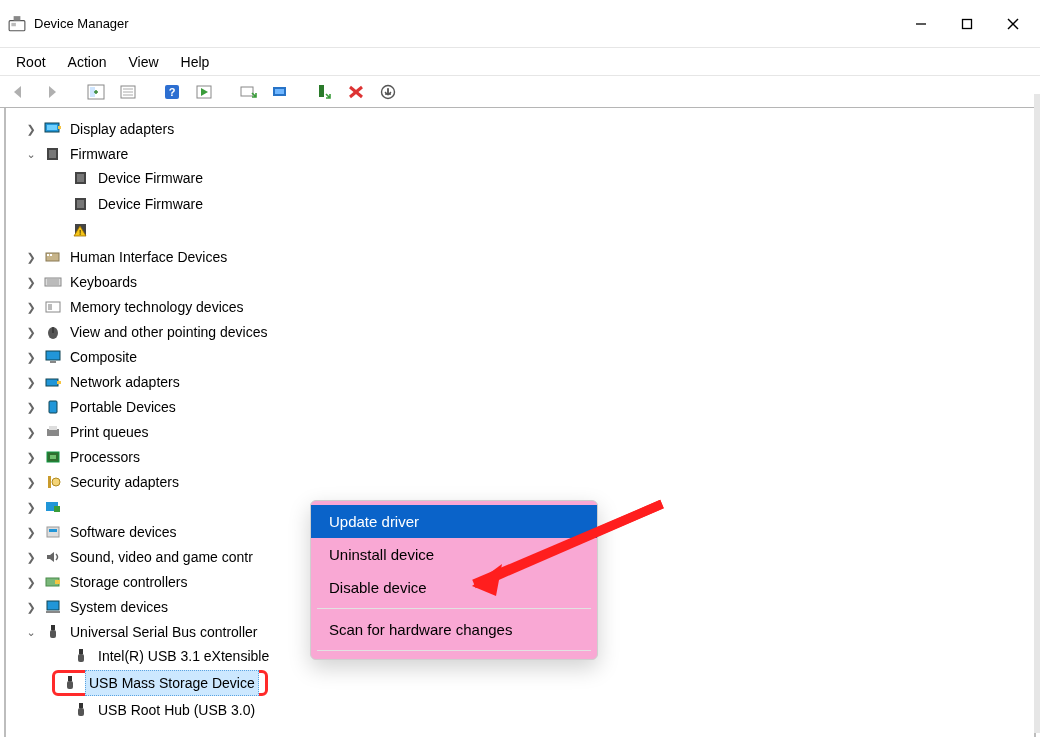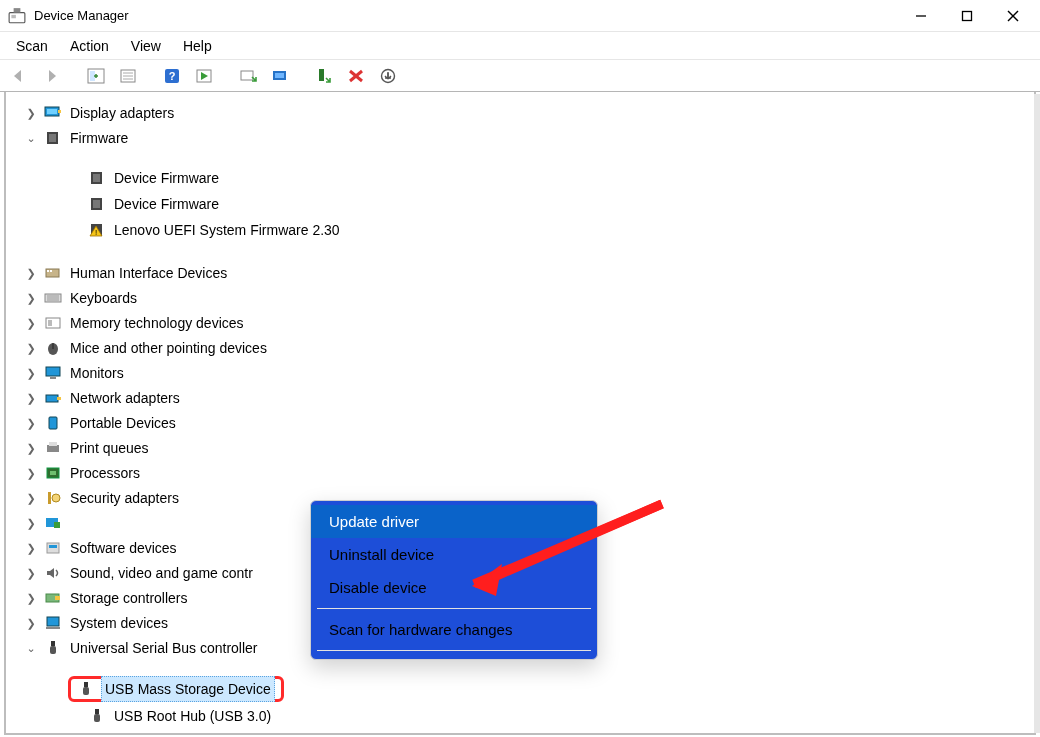--- a/index.html
+++ b/index.html
@@ -11,21 +11,21 @@
     color: #000;
     width: 1040px;
     height: 737px;
     overflow: hidden;
     position: relative;
   }
   
   .titlebar {
     display: flex;
     align-items: center;
-    height: 32px;
+    height: 48px;
     padding: 0 4px;
     border-bottom: 1px solid #e6e6e6;
   }
   .titlebar .app-icon {
     width: 18px; height: 18px; margin: 0 8px 0 4px;
     display: inline-flex; align-items: center; justify-content: center;
   }
   .titlebar .title { font-size: 13px; }
   .titlebar .spacer { flex: 1; }
   .win-btn {
@@ -66,21 +66,21 @@
   
   .client {
     position: relative;
     padding: 8px 0 0 18px;
     height: calc(100% - 94px);
     border: 2px solid #bdbdbd;
     border-top: none;
     margin: 0 4px;
   }
   .tree { list-style: none; margin: 0; padding: 0; }
-  .tree ul { list-style: none; margin: 16px; padding: 0 0 0 28px; }
+  .tree ul { list-style: none; margin: 0; padding: 0 0 0 28px; }
   .tree li { line-height: 24px; white-space: nowrap; }
   .row {
     display: inline-flex;
     align-items: center;
     height: 24px;
     gap: 6px;
   }
   .chev {
     width: 14px; height: 14px;
     display: inline-flex; align-items: center; justify-content: center;
@@ -104,21 +104,21 @@
     padding: 0 6px;
     display: inline-flex;
     align-items: center;
     height: 26px;
   }
   
   .context-menu {
     position: absolute;
     left: 310px; top: 500px;
     width: 288px;
-    background: #1d4ed8;
+    background: #f9a8d4;
     border: 1px solid #cfcfcf;
     border-radius: 6px;
     box-shadow: 0 8px 22px rgba(0,0,0,0.18);
     padding: 4px 0;
     font-size: 15px;
   }
   .ctx-item {
     padding: 8px 18px;
   }
   .ctx-item.hover {
@@ -170,21 +170,21 @@
   </div>
   <div class="win-btn">
     <svg viewBox="0 0 12 12">
         <line x1="1" y1="1" x2="11" y2="11" stroke="#000" stroke-width="1.4"></line>
         <line x1="11" y1="1" x2="1" y2="11" stroke="#000" stroke-width="1.4"></line>
       </svg>
   </div>
 </div>
 
 <div class="menubar">
-  <div class="menu-item">Scan</div>
+  <div class="menu-item">Root</div>
   <div class="menu-item">Action</div>
   <div class="menu-item">View</div>
   <div class="menu-item">Help</div>
 </div>
 
 <div class="toolbar">
   <div class="tool-btn">
     <svg width="18" height="16" viewBox="0 0 18 16">
         <path d="M10 2 L3 8 L10 14 Z" fill="#b0b0b0"></path>
       </svg>
@@ -308,21 +308,20 @@
         </span></li>
         <li><span class="row">
           <span class="chev none"></span>
           <span class="dev-icon">
                 <svg viewBox="0 0 18 16">
                   <rect x="3" y="2" width="11" height="12" fill="#444"></rect>
                   <path d="M2 14 L8 4 L14 14 Z" fill="#f5c518" stroke="#a07000" stroke-width="0.8"></path>
                   <text x="8" y="13" text-anchor="middle" font-size="8" fill="#000">!</text>
                 </svg>
               </span>
-          <span class="label">Lenovo UEFI System Firmware 2.30</span>
         </span></li>
       </ul>
     </li>
     <li><span class="row">
       <span class="chev">❯</span>
       <span class="dev-icon">
             <svg viewBox="0 0 18 16">
               <rect x="2" y="4" width="13" height="8" fill="#c7b48a" stroke="#8a7a55"></rect>
               <rect x="3" y="5" width="2" height="2" fill="#fff"></rect>
               <rect x="6" y="5" width="2" height="2" fill="#fff"></rect>
@@ -353,31 +352,31 @@
       <span class="label">Memory technology devices</span>
     </span></li>
     <li><span class="row">
       <span class="chev">❯</span>
       <span class="dev-icon">
             <svg viewBox="0 0 18 16">
               <ellipse cx="9" cy="9" rx="5" ry="6" fill="#555"></ellipse>
               <line x1="9" y1="3" x2="9" y2="9" stroke="#222"></line>
             </svg>
           </span>
-      <span class="label">Mice and other pointing devices</span>
+      <span class="label">View and other pointing devices</span>
     </span></li>
     <li><span class="row">
       <span class="chev">❯</span>
       <span class="dev-icon">
             <svg viewBox="0 0 18 16">
               <rect x="2" y="2" width="14" height="9" fill="#2196d8" stroke="#145"></rect>
               <rect x="6" y="12" width="6" height="2" fill="#888"></rect>
             </svg>
           </span>
-      <span class="label">Monitors</span>
+      <span class="label">Composite</span>
     </span></li>
     <li><span class="row">
       <span class="chev">❯</span>
       <span class="dev-icon">
             <svg viewBox="0 0 18 16">
               <rect x="2" y="5" width="12" height="7" fill="#2196d8" stroke="#145"></rect>
               <rect x="13" y="7" width="4" height="3" fill="#f5c542"></rect>
             </svg>
           </span>
       <span class="label">Network adapters</span>
@@ -475,20 +474,30 @@
         <span class="chev">⌄</span>
         <span class="dev-icon">
             <svg viewBox="0 0 18 16">
               <rect x="7" y="1" width="4" height="5" fill="#333"></rect>
               <rect x="6" y="6" width="6" height="8" rx="2" fill="#555"></rect>
             </svg>
           </span>
         <span class="label">Universal Serial Bus controller</span>
       </span>
       <ul>
+        <li><span class="row">
+          <span class="chev none"></span>
+          <span class="dev-icon">
+                <svg viewBox="0 0 18 16">
+                  <rect x="7" y="1" width="4" height="5" fill="#333"></rect>
+                  <rect x="6" y="6" width="6" height="8" rx="2" fill="#555"></rect>
+                </svg>
+              </span>
+          <span class="label">Intel(R) USB 3.1 eXtensible</span>
+        </span></li>
         <li>
           <span class="highlight-box">
             <span class="row">
               <span class="dev-icon">
                   <svg viewBox="0 0 18 16">
                     <rect x="7" y="1" width="4" height="5" fill="#333"></rect>
                     <rect x="6" y="6" width="6" height="8" rx="2" fill="#555"></rect>
                   </svg>
                 </span>
               <span class="label selected">USB Mass Storage Device</span>

